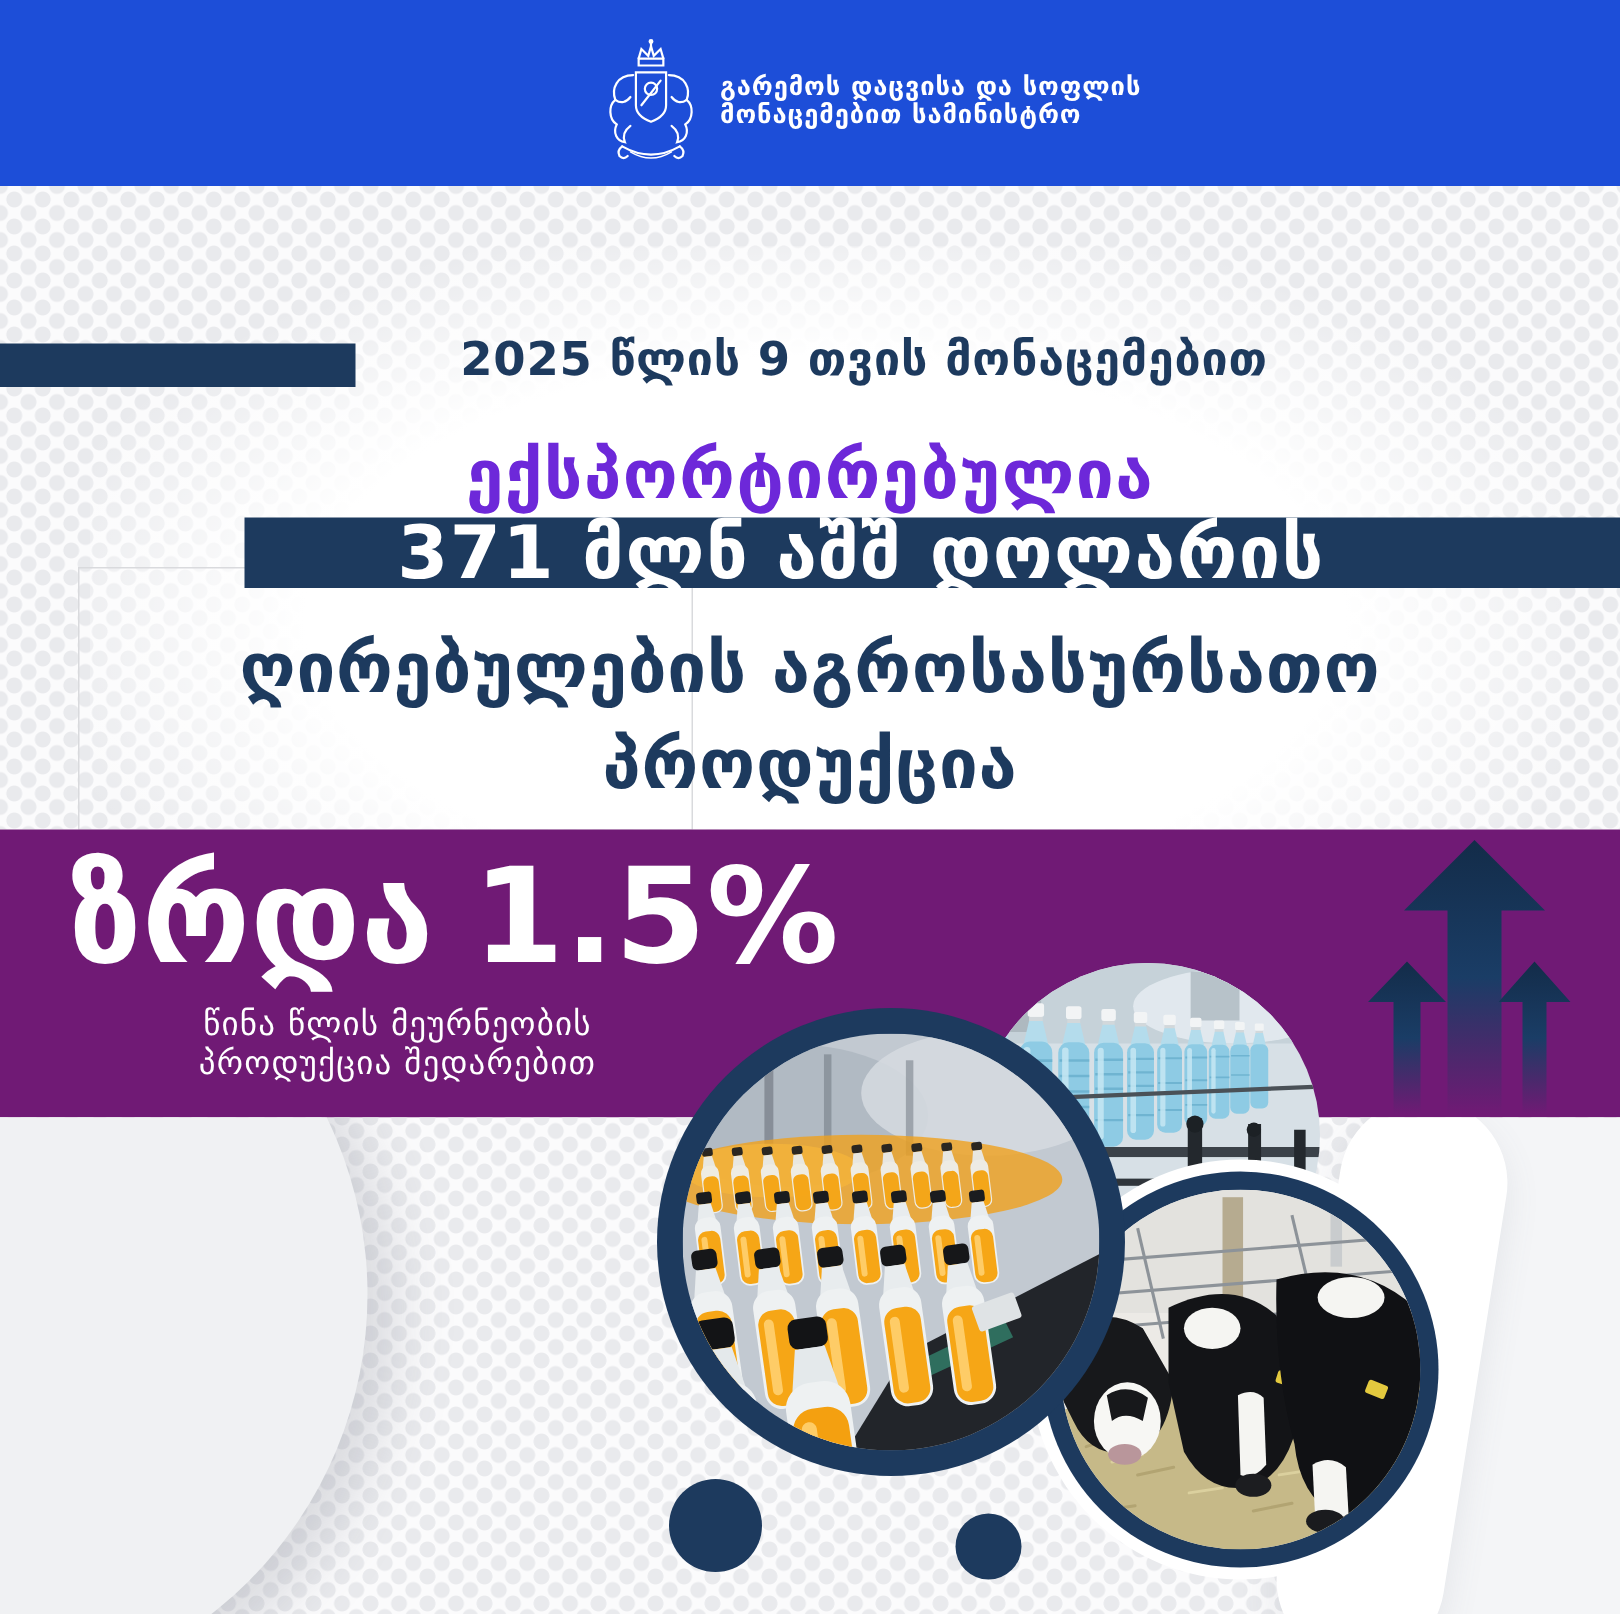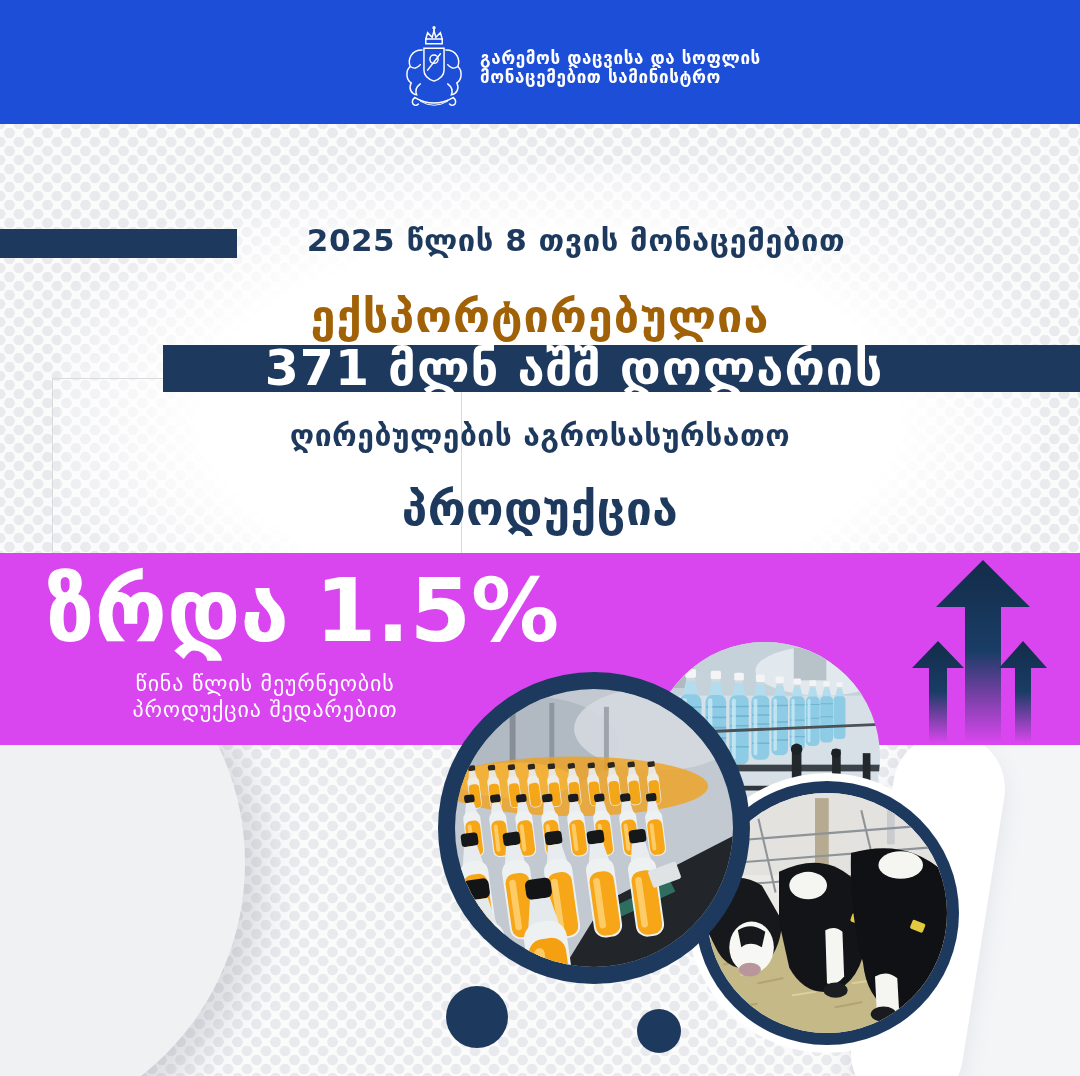--- a/index.html
+++ b/index.html
@@ -24,31 +24,31 @@
   .ministry{left:480px;top:49px;width:340px;color:#fff;
     font-size:17px;line-height:19px;font-weight:700;letter-spacing:.6px;}
   
   .mid{left:0;top:124px;width:1080px;height:429px;overflow:hidden;z-index:1;}
   .white-glow{left:60px;top:40px;width:980px;height:500px;
     background:radial-gradient(ellipse at center,#ffffff 50%,rgba(255,255,255,0) 78%);}
   .frame-outline{left:52px;top:254px;width:410px;height:176px;border:1.5px solid #d9dadd;}
   .date-block{left:0;top:229px;width:237px;height:29px;background:#1d3a5e;}
   .date-line{left:0;top:222px;width:1080px;text-align:center;padding-left:72px;
     color:#1d3a5e;font-size:31px;font-weight:800;letter-spacing:.5px;}
-  .h-line1{left:0;top:290px;width:1080px;text-align:center;color:#a16207;
+  .h-line1{left:0;top:290px;width:1080px;text-align:center;color:#6d28d9;
     font-size:45px;font-weight:800;letter-spacing:1px;}
   .h-bar{left:163px;top:345px;width:917px;height:47px;background:#1d3a5e;
     display:flex;align-items:center;justify-content:center;padding-right:95px;}
   .h-bar span{color:#fff;font-size:49px;font-weight:800;letter-spacing:1px;white-space:nowrap;}
   .h-line2{left:0;top:418px;width:1080px;text-align:center;color:#1d3a5e;
-    font-size:30px;font-weight:800;letter-spacing:.5px;}
+    font-size:46px;font-weight:800;letter-spacing:.5px;}
   .h-line3{left:0;top:482px;width:1080px;text-align:center;color:#1d3a5e;
     font-size:46px;font-weight:800;letter-spacing:.5px;}
   
-  .growth-band{left:0;top:553px;width:1080px;height:192px;background:#d946ef;z-index:1;}
+  .growth-band{left:0;top:553px;width:1080px;height:192px;background:#701a75;z-index:1;}
   .growth-line{left:46px;top:6px;white-space:nowrap;color:#fff;font-weight:800;
     font-size:88px;letter-spacing:0;}
   .growth-line .gv{margin-left:26px;}
   .growth-note{left:30px;top:118px;width:470px;text-align:center;color:#fff;
     font-size:22px;line-height:26px;font-weight:500;letter-spacing:.8px;}
   .arrows{left:898px;top:2px;width:165px;height:190px;}
   
   .bottom{left:0;top:745px;width:1080px;height:331px;overflow:hidden;z-index:1;}
   .big-light-circle{left:-295px;top:-152px;width:540px;height:540px;border-radius:50%;
     background:#f0f1f3;box-shadow:18px 12px 38px rgba(125,130,145,.28);}
@@ -103,21 +103,21 @@
       <div>გარემოს დაცვისა და სოფლის</div>
       <div>მონაცემებით სამინისტრო</div>
     </div>
   </div>
 
   <div class="abs mid dots">
     <div class="abs white-glow"></div>
     <div class="abs frame-outline"></div>
   </div>
   <div class="abs date-block" style="z-index:2;"></div>
-  <div class="abs date-line" style="z-index:2;">2025 წლის 8 თვის მონაცემებით</div>
+  <div class="abs date-line" style="z-index:2;">2025 წლის 9 თვის მონაცემებით</div>
   <div class="abs h-line1" style="z-index:2;">ექსპორტირებულია</div>
   <div class="abs h-bar" style="z-index:2;">
     <span>371 მლნ აშშ დოლარის</span>
   </div>
   <div class="abs h-line2" style="z-index:2;">ღირებულების აგროსასურსათო</div>
   <div class="abs h-line3" style="z-index:2;">პროდუქცია</div>
 
   <div class="abs growth-band">
     <div class="abs growth-line">
       <span>ზრდა</span><span class="gv">1.5%</span>

